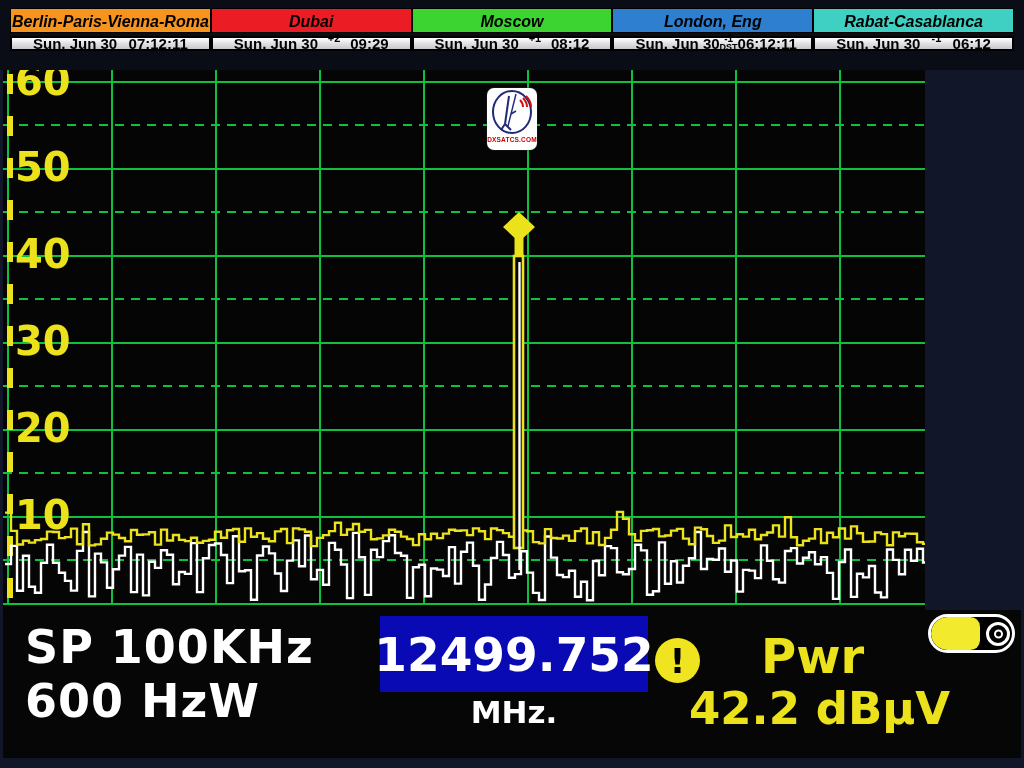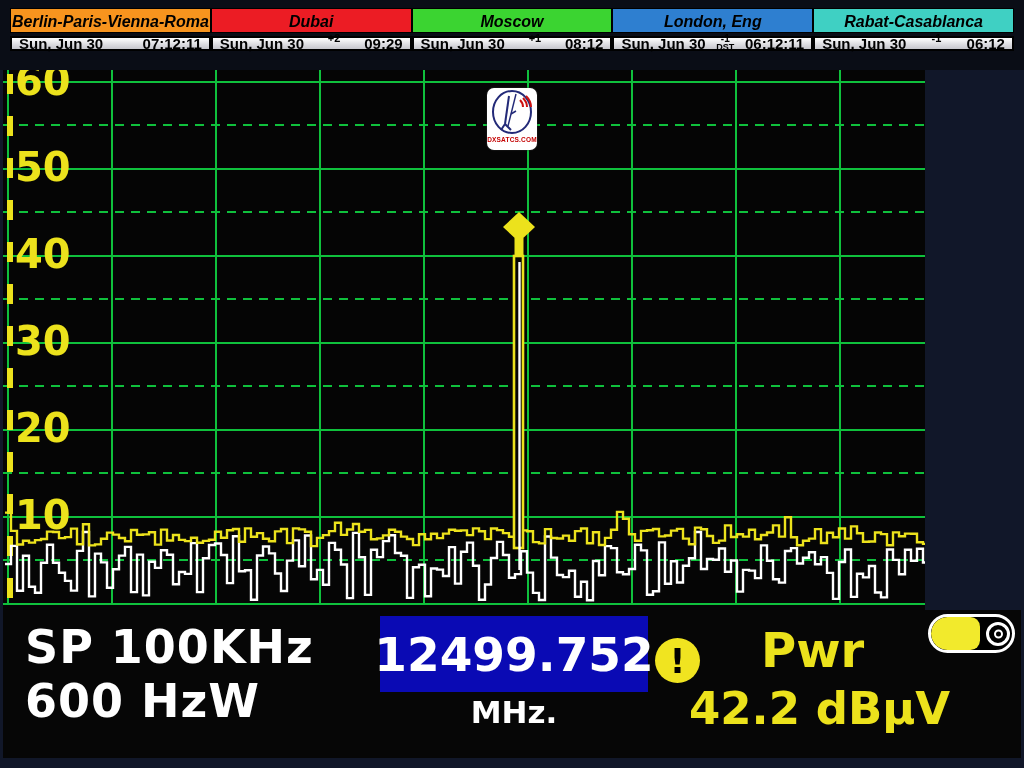--- a/index.html
+++ b/index.html
@@ -10,21 +10,21 @@
   body{background:#111729;font-family:"Liberation Sans",sans-serif;position:relative;}
 
   
   .clockbar{position:absolute;left:0;top:0;width:1024px;height:70px;background:#0a0d16;
     display:flex;gap:0;padding:8px 10px 0 10px;}
   .clockcol{flex:1;display:flex;flex-direction:column;gap:3px;min-width:0;}
   .cityhdr{height:25px;line-height:25px;text-align:center;font-weight:bold;font-style:italic;
     font-size:16px;color:#000;border:1px solid #000;white-space:nowrap;overflow:hidden;}
   .timecell{height:15px;background:linear-gradient(#ffffff,#dedee2 55%,#c6c6cc);
     border:2px solid #000;display:flex;align-items:center;justify-content:space-between;
-    padding:0 7px;font-weight:bold;font-size:15px;color:#000;white-space:nowrap;}
+    padding:0 21px;font-weight:bold;font-size:15px;color:#000;white-space:nowrap;}
   .off{font-size:11px;font-weight:bold;transform:translateY(-6px);}
   .dst{display:inline-flex;flex-direction:column;align-items:center;line-height:8px;transform:translateY(-1px);}
   .dst-top{font-size:10px;font-weight:bold;}
   .dst-bot{font-size:9px;font-weight:bold;letter-spacing:0px;}
 
   
   .plot{position:absolute;left:3px;top:70px;width:922px;height:540px;background:#050505;overflow:hidden;}
   .plot svg{display:block;}
 
   .logo{position:absolute;left:484px;top:18px;width:50px;height:62px;background:#fff;
@@ -37,21 +37,21 @@
     font-size:46px;font-family:"DejaVu Sans","Liberation Sans",sans-serif;letter-spacing:1px;white-space:nowrap;}
   .sp-label{top:10px;} .bw-label{top:64px;}
   .freqbox{position:absolute;left:377px;top:6px;width:268px;height:76px;background:var(--freqblue);
     display:flex;align-items:center;justify-content:center;text-align:right;}
   .freqbox span{color:#fff;font-weight:bold;font-size:47px;font-family:"DejaVu Sans","Liberation Sans",sans-serif;letter-spacing:0px;}
   .mhz{position:absolute;left:377px;top:84px;width:268px;text-align:center;color:#fff;
     font-weight:bold;font-size:31px;font-family:"DejaVu Sans","Liberation Sans",sans-serif;}
   .warn{position:absolute;left:652px;top:28px;width:45px;height:45px;border-radius:50%;
     background:#f0e420;color:#000;display:flex;align-items:center;justify-content:center;
     font-size:34px;font-weight:bold;font-family:"DejaVu Sans","Liberation Sans",sans-serif;}
-  .pwr-label{position:absolute;left:758px;top:12px;color:var(--yellow);font-weight:bold;
+  .pwr-label{position:absolute;left:758px;top:18px;color:var(--yellow);font-weight:bold;
     font-size:48px;font-family:"DejaVu Sans","Liberation Sans",sans-serif;}
   .pwr-value{position:absolute;left:686px;top:72px;color:var(--yellow);font-weight:bold;
     font-size:45px;font-family:"DejaVu Sans","Liberation Sans",sans-serif;white-space:nowrap;}
 
   .battery{position:absolute;left:925px;top:4px;width:87px;height:39px;border:3px solid #fff;
     border-radius:20px;background:#000;overflow:hidden;}
   .battery-fill{position:absolute;left:0;top:0;bottom:0;width:60%;background:#f2ea2c;
     border-radius:17px 10px 10px 17px;}
   .battery-cap{position:absolute;right:2px;top:50%;transform:translateY(-50%);width:24px;height:24px;
     border:3px solid #fff;border-radius:50%;}

